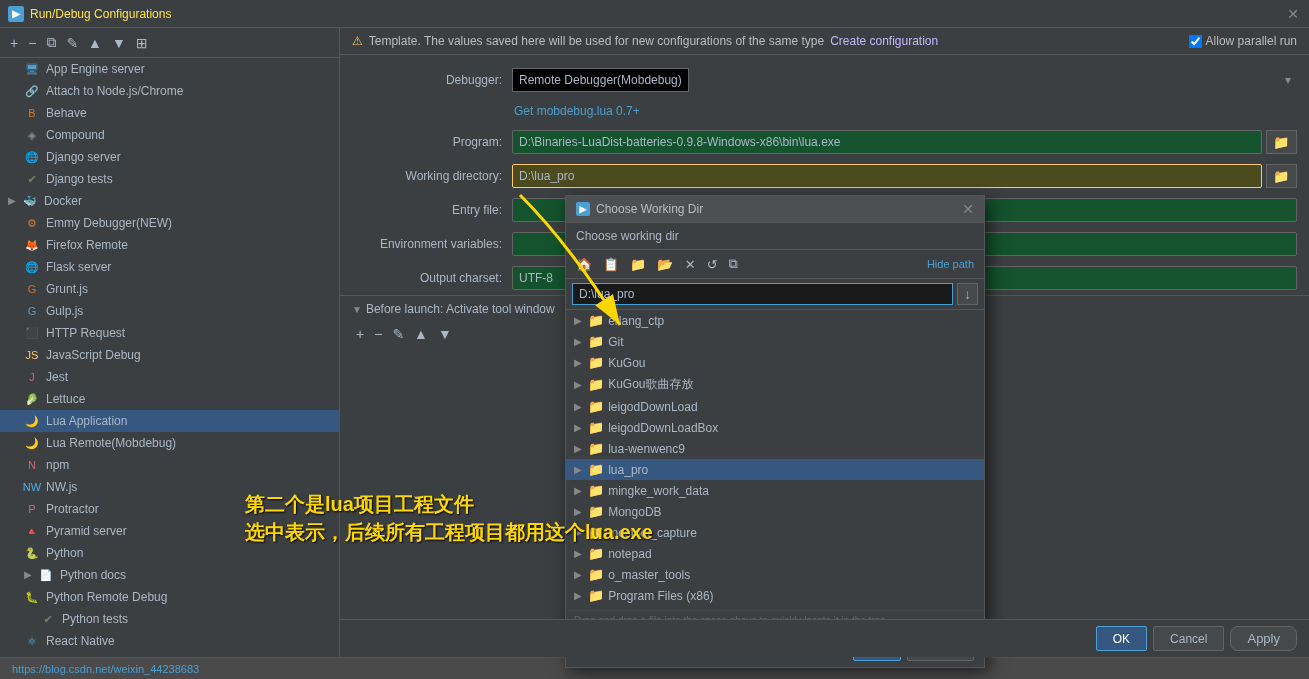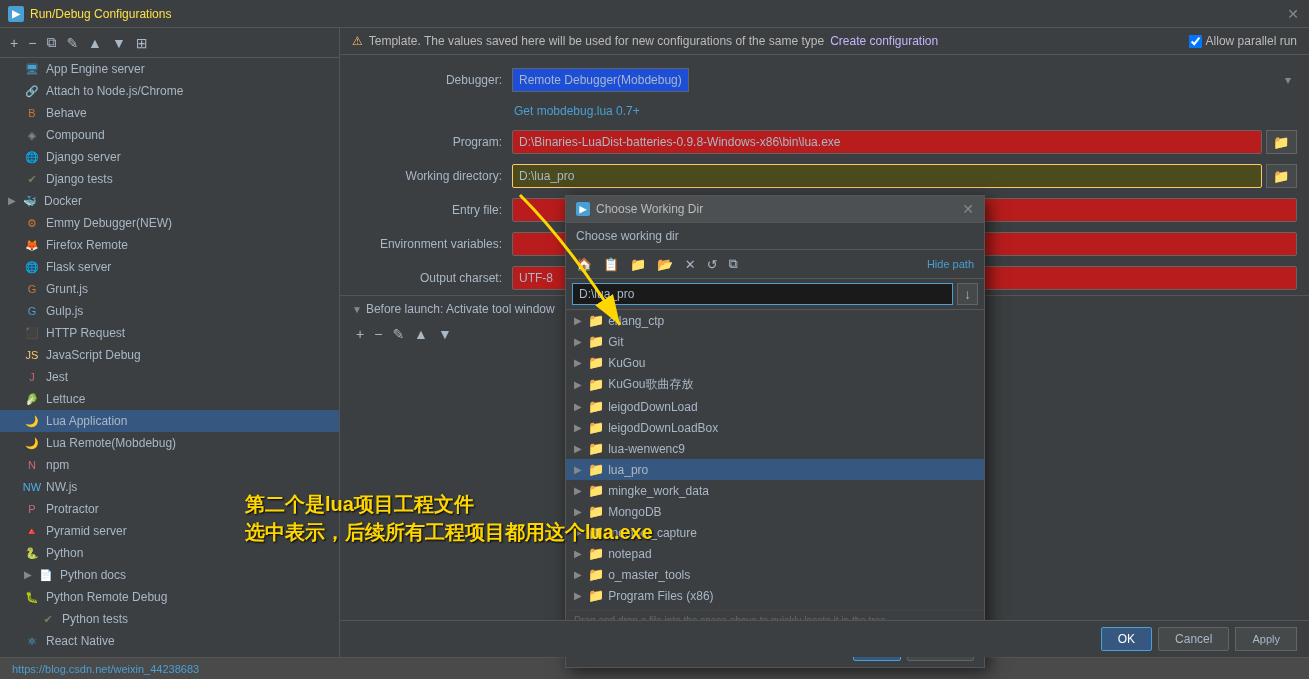--- a/index.html
+++ b/index.html
@@ -160,21 +160,21 @@
       padding-right: 10px;
     }
     .form-input-wrap {
       flex: 1;
       display: flex;
       align-items: center;
       gap: 4px;
     }
     .form-input {
       flex: 1;
-      background: #b91c1c;
+      background: #14532d;
       border: 1px solid #646464;
       color: #a9b7c6;
       padding: 3px 6px;
       font-size: 12px;
       border-radius: 2px;
       height: 24px;
     }
     .form-input.highlighted {
       background: #4b4b1e;
       border-color: #ffc66d;
@@ -248,21 +248,21 @@
       align-items: center;
       padding: 0 12px;
       justify-content: flex-start;
       border-top: 1px solid #555;
     }
     .status-bar span { color: #4a9fd4; font-size: 11px; }
 
     
     .form-select {
       flex: 1;
-      background: #1d4ed8;
+      background: #000000;
       border: 1px solid #646464;
       color: #a9b7c6;
       padding: 3px 6px;
       font-size: 12px;
       height: 24px;
       cursor: pointer;
       appearance: none;
       -webkit-appearance: none;
     }
     .select-wrap {
@@ -811,16 +811,16 @@
         </marker>
       </defs>
       <path d="M 30 10 Q 80 60 130 140" stroke="#ffd700" stroke-width="3" fill="none" marker-end="url(#arrowhead)"></path>
     </svg>
 
   </div>
 
   <div style="position:absolute; bottom: 22px; left: 340px; right: 0; background: #3c3f41; border-top: 1px solid #555; display: flex; justify-content: flex-end; padding: 6px 12px; gap: 6px; z-index: 1;">
     <button style="background:#365880;border:1px solid #4a9fd4;color:#fff;padding:4px 16px;cursor:pointer;font-size:12px;border-radius:2px;">OK</button>
     <button style="background:#45494a;border:1px solid #646464;color:#a9b7c6;padding:4px 16px;cursor:pointer;font-size:12px;border-radius:2px;">Cancel</button>
-    <button style="background:#45494a;border:1px solid #646464;color:#a9b7c6;padding:4px 16px;cursor:pointer;font-size:11px;border-radius:0;">Apply</button>
+    <button style="background:#45494a;border:1px solid #646464;color:#a9b7c6;padding:4px 16px;cursor:pointer;font-size:13px;border-radius:8px;">Apply</button>
   </div>
 
 </div>
 
 </body></html>

